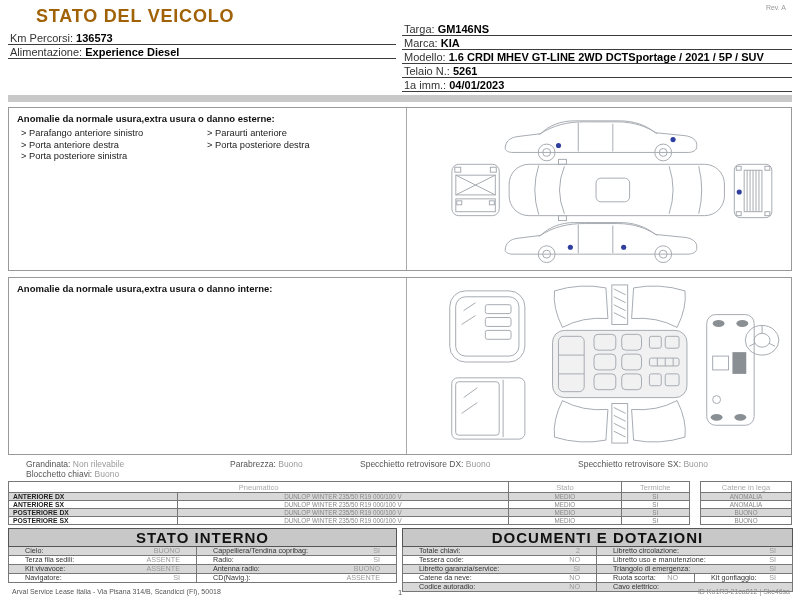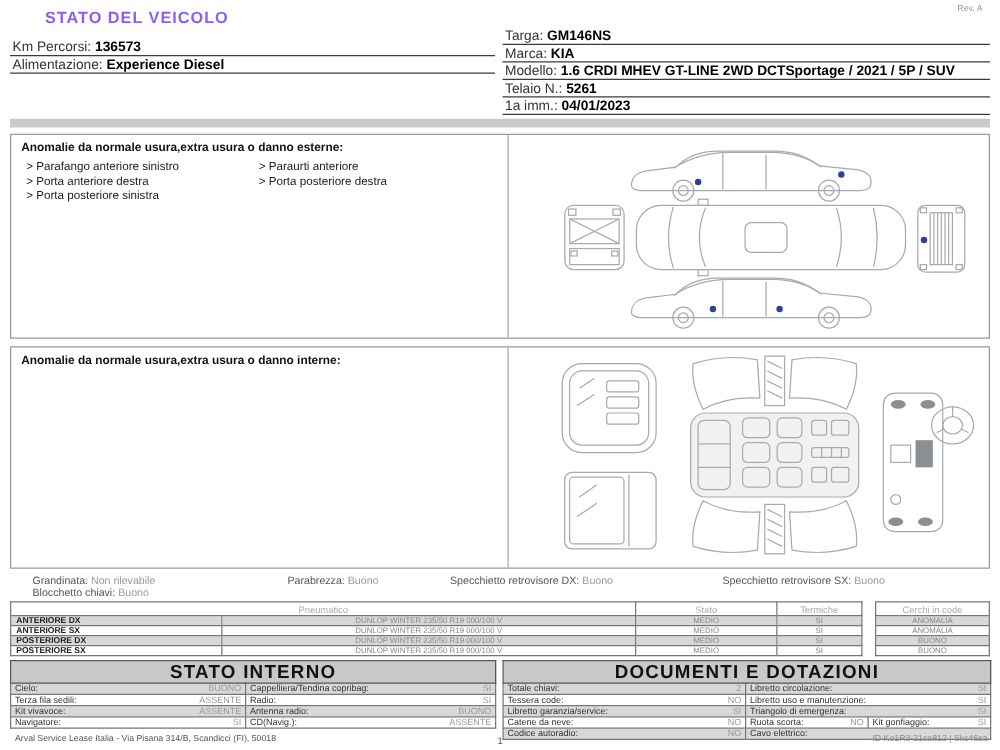--- a/index.html
+++ b/index.html
@@ -2,22 +2,22 @@
 <html><head>
 <meta charset="utf-8">
 <style>
   html,body { margin:0; padding:0; background:#e8e8e8; }
   .page {
     position:relative; width:800px; height:600px; background:#ffffff;
     font-family:"Liberation Sans", sans-serif; color:#222; overflow:hidden;
     margin:0 auto;
   }
   .rev { position:absolute; top:4px; right:14px; font-size:7px; color:#999; }
-  .title { position:absolute; left:36px; top:6px; margin:0; font-size:13px; font-weight:bold;
-           color:#8b5cf6; letter-spacing:0.8px; }
+  .title { position:absolute; left:36px; top:6px; margin:0; font-size:18px; font-weight:bold;
+           color:#a16207; letter-spacing:0.8px; }
   .hdr { position:absolute; }
   .hdr-left  { left:8px;  top:31px; width:388px; }
   .hdr-right { left:402px; top:22px; width:390px; }
   .hrow { border-bottom:1px solid #3c3c3c; padding:2px 0 1px 2px; font-size:11px; color:#333; line-height:10px; }
   .hrow b { color:#000; }
   .graybar { position:absolute; left:8px; top:95px; width:784px; height:7px; background:#c9c9c9; }
 
   .section { position:absolute; left:8px; width:782px; border:1px solid #999; background:#fff; }
   .sec1 { top:107px; height:162px; }
   .sec2 { top:277px; height:176px; }
@@ -50,21 +50,21 @@
   }
   .tires-main td.pos { font-size:6.8px; font-weight:bold; color:#222; text-align:left; padding-left:4px; }
   .tires-main tbody tr:nth-child(odd), .tires-cerchi tbody tr:nth-child(odd) { background:#d8d8d8; }
   .c-pos{width:168px;} .c-spec{width:330px;} .c-stato{width:112px;} .c-term{width:68px;}
 
   .bt { position:absolute; top:528px; table-layout:fixed; }
   .bt-left  { left:8px;  width:388px; }
   .bt-right { left:402px; width:390px; }
   .bt th { background:#c8c8c8; border:1px solid #555; height:12px; font-size:15px; font-weight:bold;
            color:#111; letter-spacing:1px; padding:0; }
-  .bt td { border:1px solid #777; height:8px; line-height:8px; font-size:7.2px; padding:0 3px;
+  .bt td { border:1px solid #777; height:8px; line-height:8px; font-size:7.2px; padding:0 16px;
            overflow:hidden; white-space:nowrap; }
   .bt tbody tr:nth-child(odd) { background:#d8d8d8; }
   .pair { display:flex; justify-content:space-between; }
   .pl { color:#333; } .pv { color:#9a9a9a; }
 
   .footer-left  { position:absolute; left:12px; top:588px; font-size:7px; color:#555; }
   .footer-page  { position:absolute; left:0; right:0; top:588px; text-align:center; font-size:7.5px; color:#555; }
   .footer-right { position:absolute; right:10px; top:588px; font-size:7px; color:#888; }
   .watermark { position:absolute; right:0px; top:550px; font-size:36px; font-weight:bold;
                color:rgba(160,166,173,0.5); letter-spacing:1px; pointer-events:none; }
@@ -270,21 +270,21 @@
         <td>DUNLOP WINTER 235/50 R19 000/100 V</td>
         <td>MEDIO</td>
         <td>SI</td>
       </tr>
     </tbody>
   </table>
 
   <table class="tires-cerchi">
     <thead>
       <tr>
-        <th>Cerchi in code</th>
+        <th>Catene in lega</th>
       </tr>
     </thead>
     <tbody>
       <tr>
           <td>ANOMALIA</td>
         </tr>
       <tr>
           <td>ANOMALIA</td>
         </tr>
       <tr>

